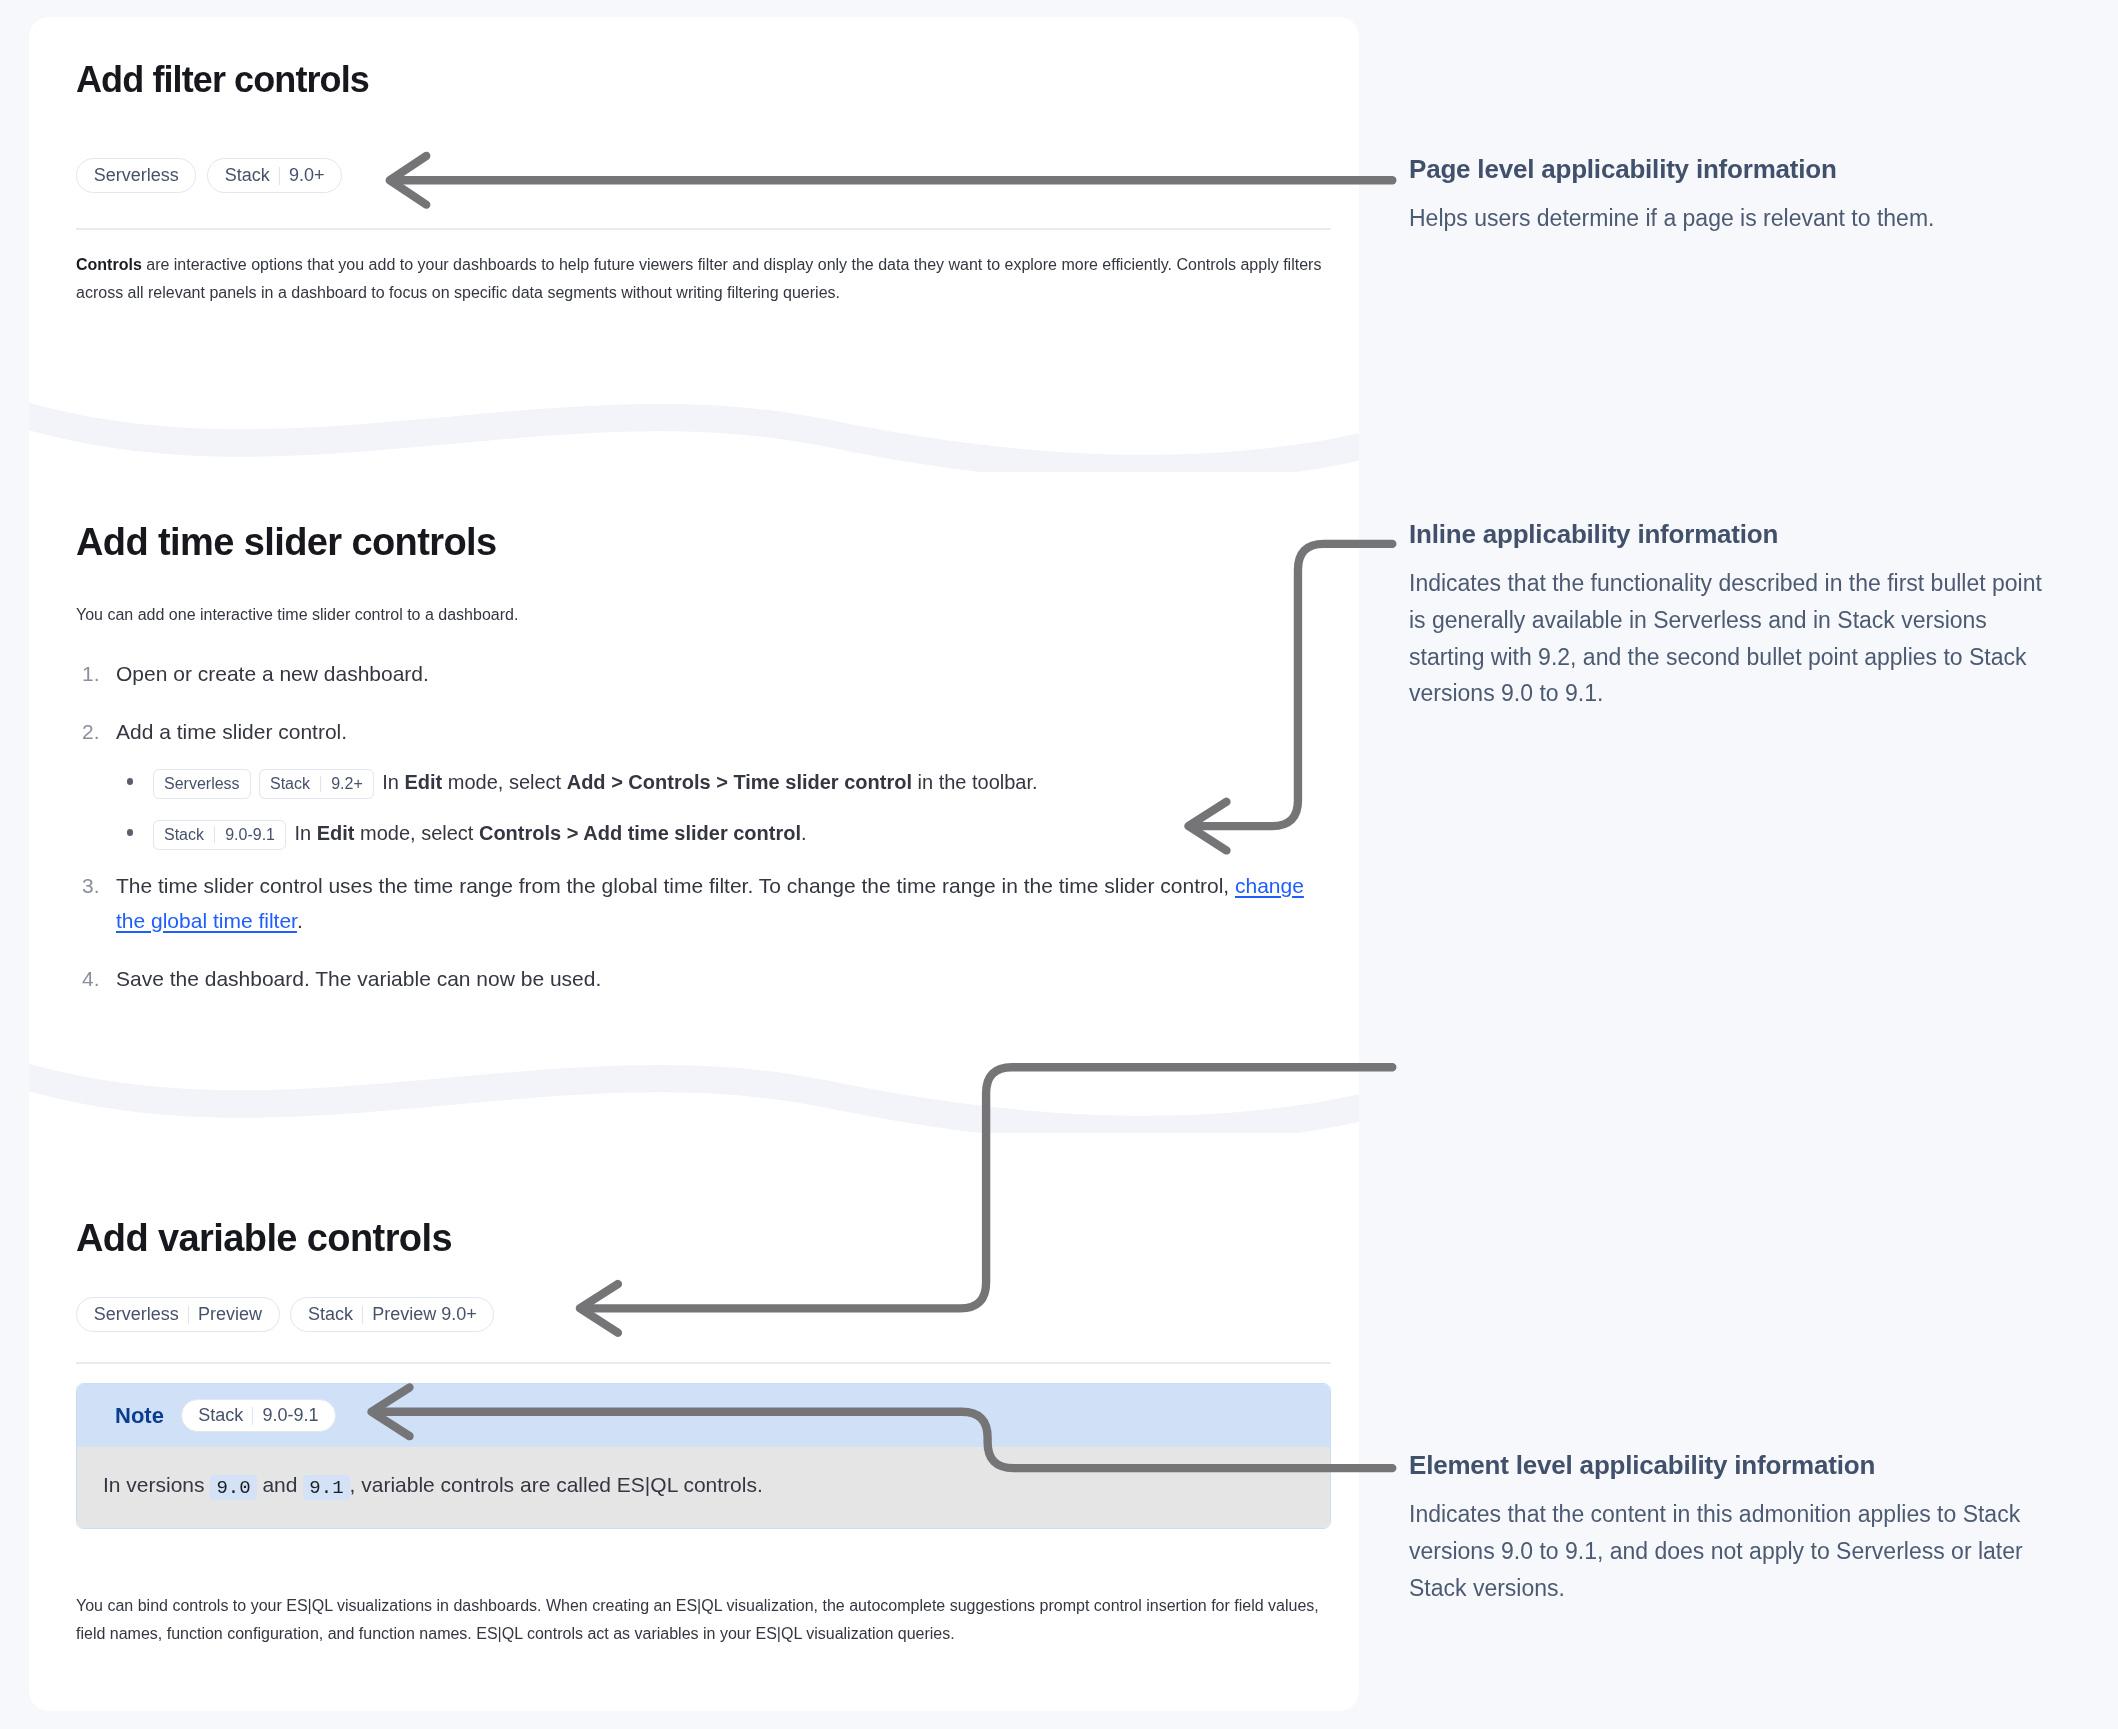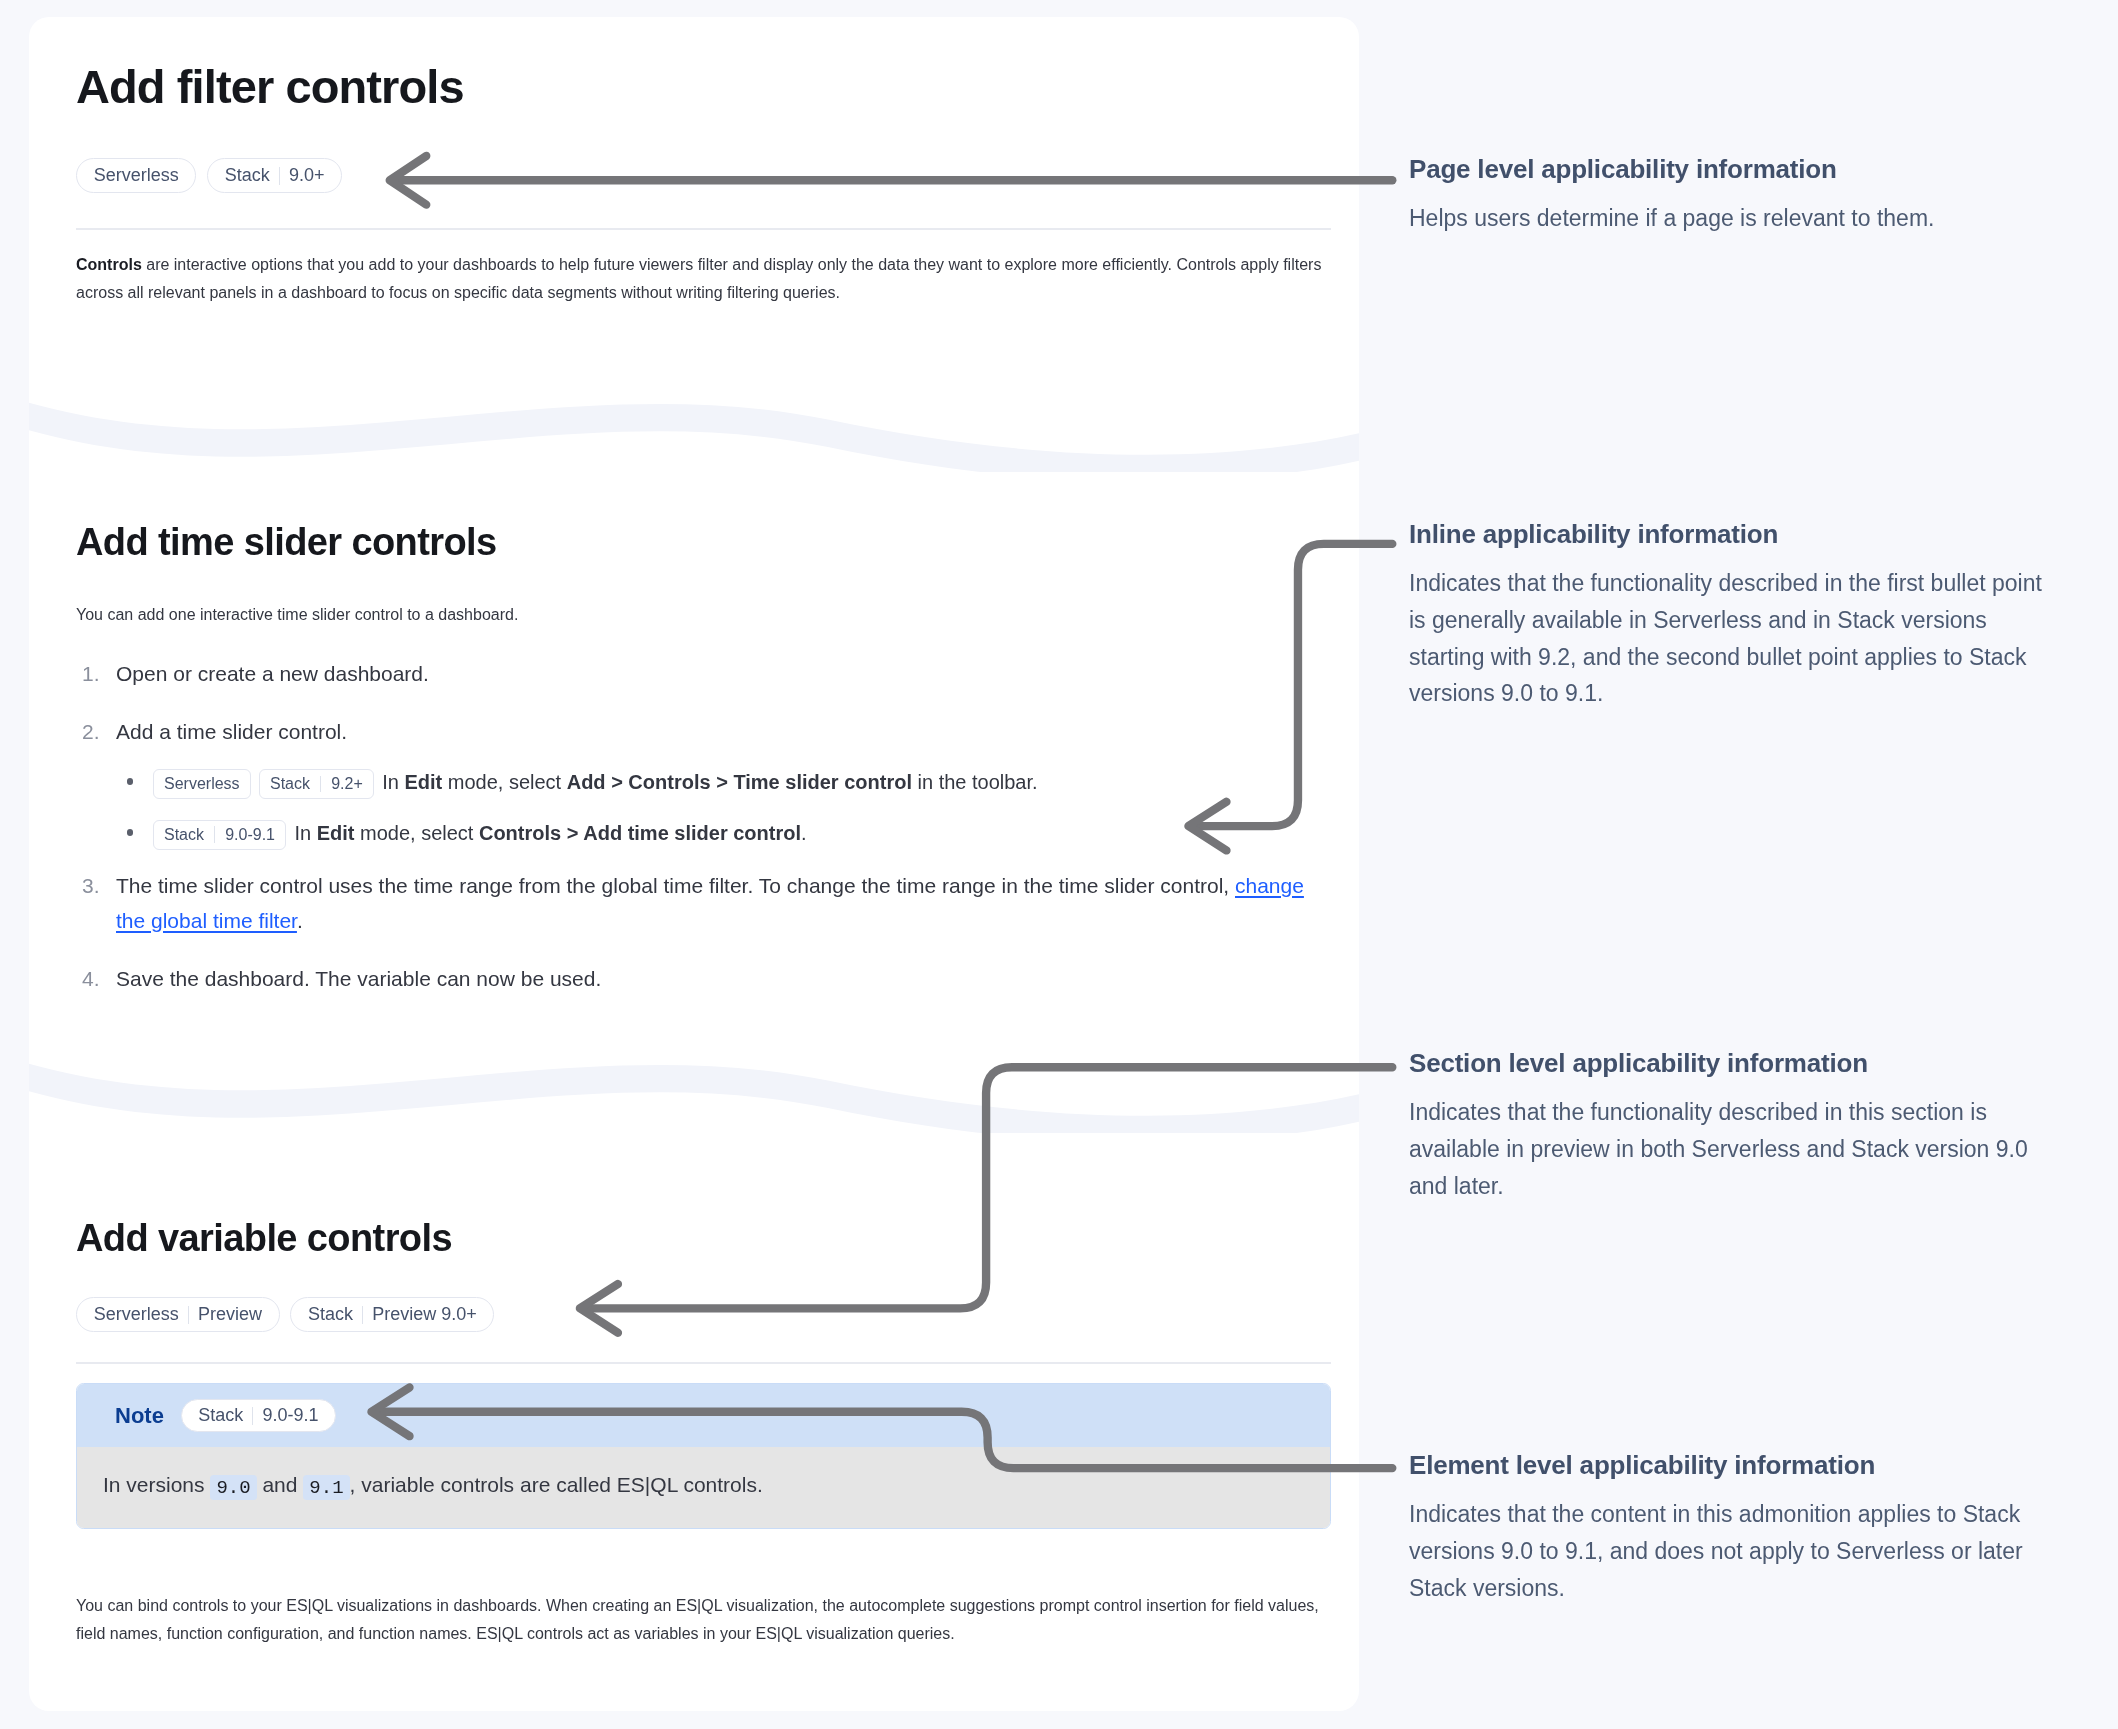--- a/index.html
+++ b/index.html
@@ -35,21 +35,21 @@
     height: 99px;
     overflow: hidden;
     background: #ffffff;
   }
   #wave-1 { top: 380px; }
   #wave-2 { top: 1041px; }
   .wave-wrap svg { display: block; width: 1330px; height: 99px; }
 
   
   .h1 {
-    font-size: 47px;
+    font-size: 36px;
     font-weight: bold;
     color: #16181d;
     letter-spacing: -0.9px;
   }
   .h2 {
     font-size: 38px;
     font-weight: bold;
     color: #16181d;
     letter-spacing: -0.6px;
   }
@@ -328,24 +328,20 @@
   <div class="anno" style="top:154px;">
     <div class="anno-title">Page level applicability information</div>
     <div class="anno-body">Helps users determine if a page is relevant to them.</div>
   </div>
 
   <div class="anno" style="top:519px;">
     <div class="anno-title">Inline applicability information</div>
     <div class="anno-body">Indicates that the functionality described in the first bullet point is generally available in Serverless and in Stack versions starting with 9.2, and the second bullet point applies to Stack versions 9.0 to 9.1.</div>
   </div>
 
-  <div class="anno" style="top:1048px;">
-    <div class="anno-title">Section level applicability information</div>
-    <div class="anno-body">Indicates that the functionality described in this section is available in preview in both Serverless and Stack version 9.0 and later.</div>
-  </div>
 
   <div class="anno" style="top:1450px;">
     <div class="anno-title">Element level applicability information</div>
     <div class="anno-body">Indicates that the content in this admonition applies to Stack versions 9.0 to 9.1, and does not apply to Serverless or later Stack versions.</div>
   </div>
 
   <svg id="connectors" viewBox="0 0 2785 2273">
     <g fill="none" stroke="#757578" stroke-width="11" stroke-linecap="round" stroke-linejoin="round">
 
       <g>

